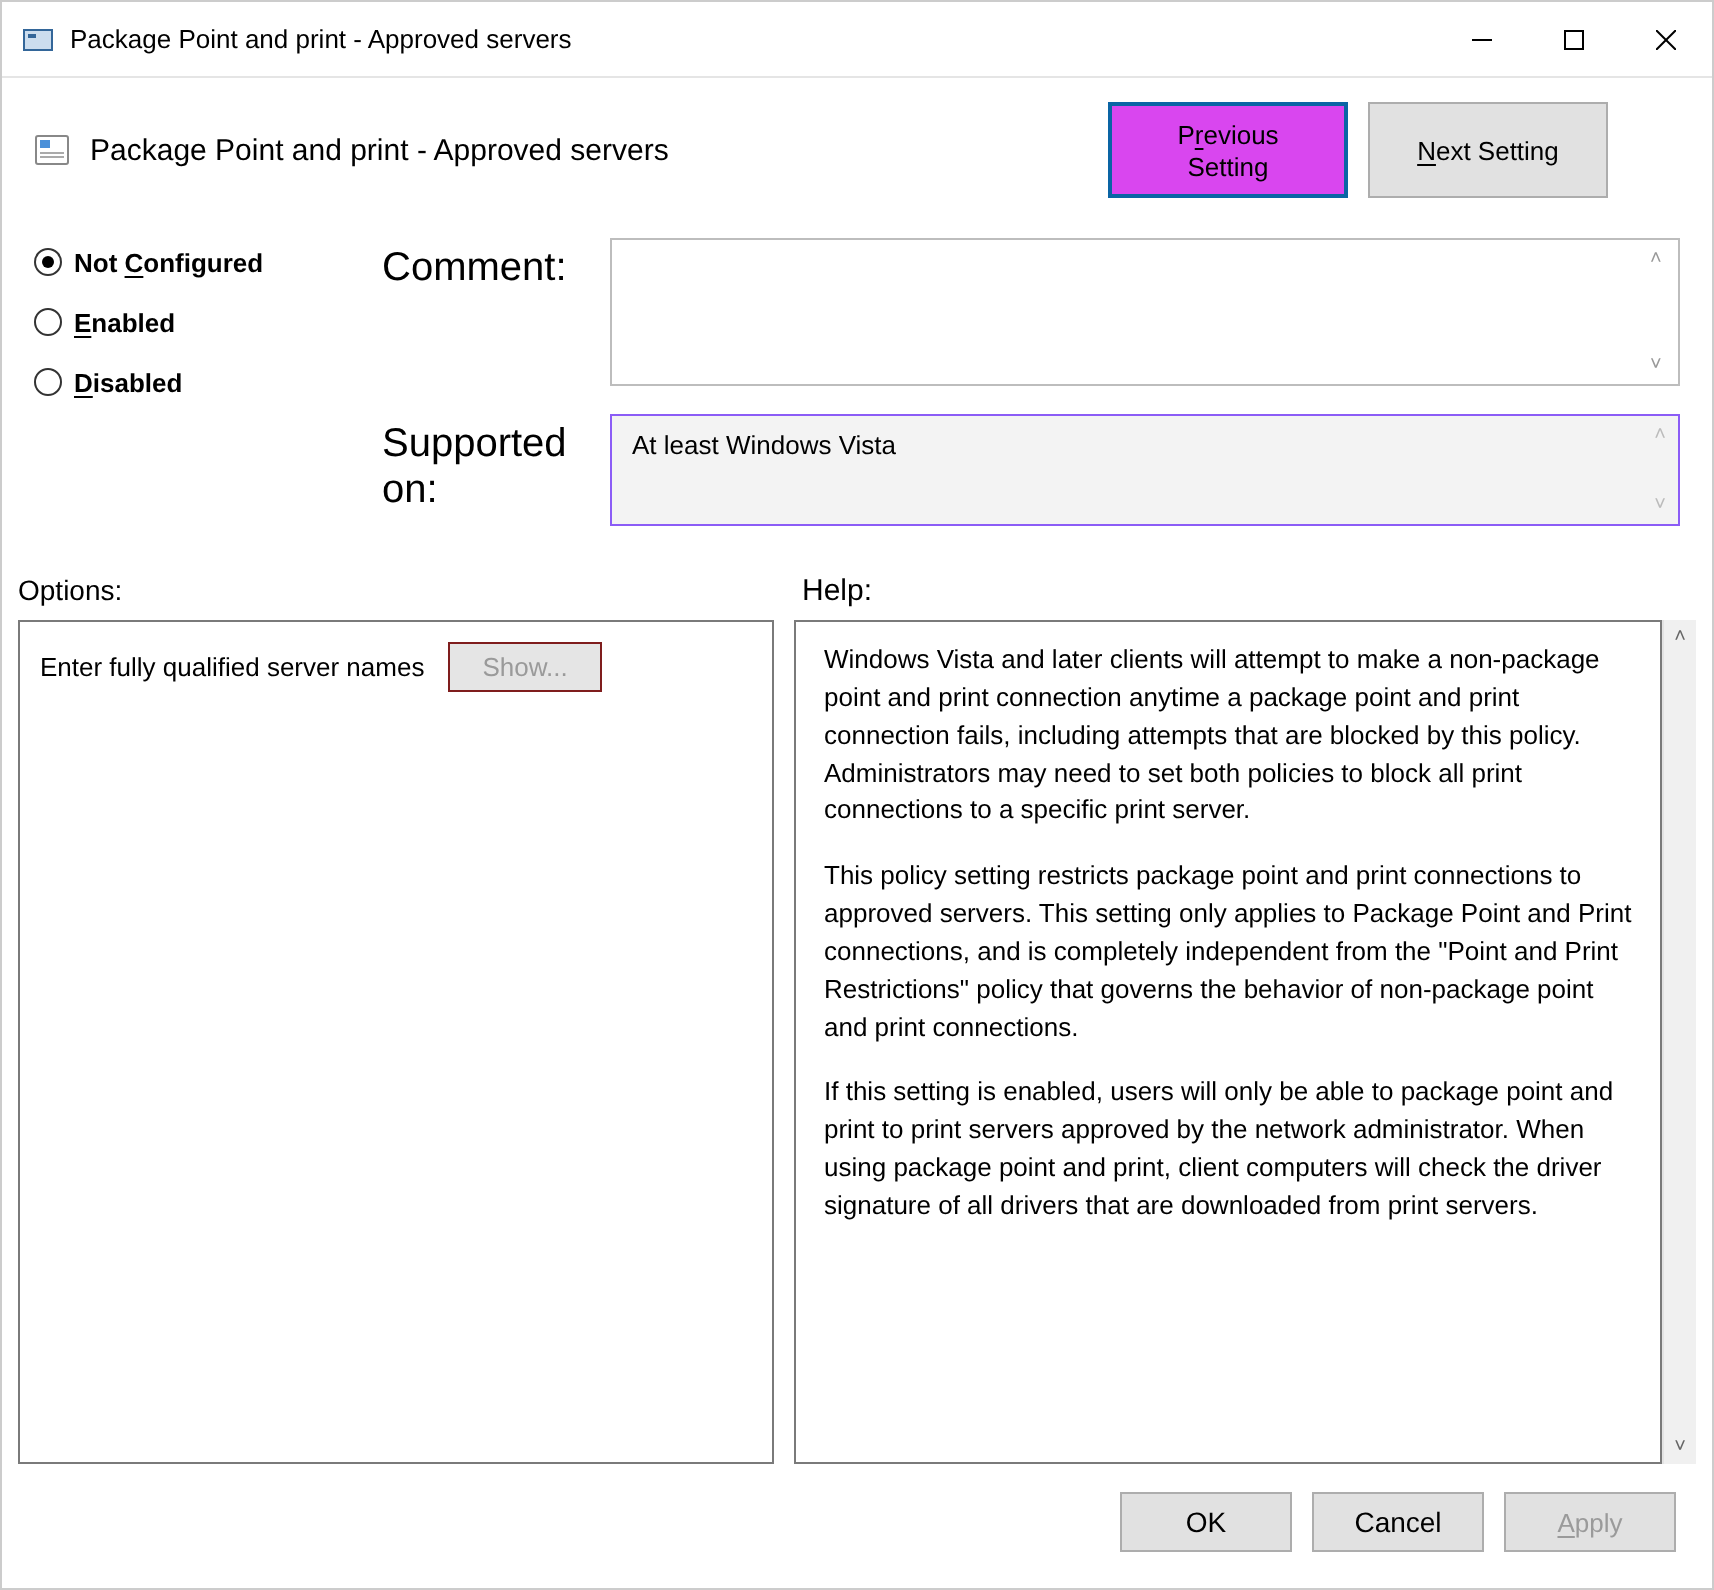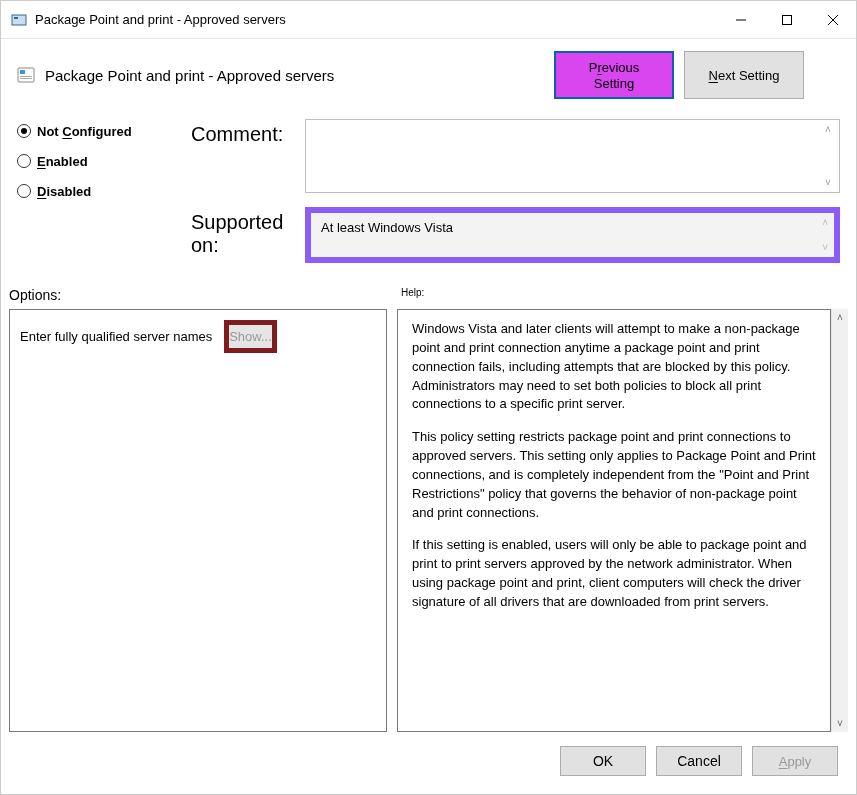--- a/index.html
+++ b/index.html
@@ -22,29 +22,29 @@
   .radio-col { display: flex; flex-direction: column; gap: 14px; padding-top: 4px; }
   .radio-row { display: flex; align-items: center; gap: 6px; font-weight: bold; }
   .radio { width: 14px; height: 14px; border: 1px solid #333; border-radius: 50%; display: inline-flex; align-items: center; justify-content: center; }
   .radio.sel::after { content: ""; width: 6px; height: 6px; background: #000; border-radius: 50%; }
   .lbl { font-size: 14px; }
   .comment-lbl, .supported-lbl { font-size: 20px; align-self: start; padding-top: 4px; text-align: left; }
   .txtarea { border: 1px solid #bdbdbd; background: #fff; min-height: 74px; position: relative; }
   .txtarea .scrolltick { position: absolute; right: 4px; width: 10px; color: #999; font-size: 10px; }
   .txtarea .scrolltick.up { top: 4px; }
   .txtarea .scrolltick.dn { bottom: 4px; }
-  .supported-box { border: 6px solid #8b5cf6; background: #f3f3f3; min-height: 56px; padding: 6px 10px; font-size: 14px; position: relative; }
+  .supported-box { border: 1px solid #8b5cf6; background: #f3f3f3; min-height: 56px; padding: 6px 10px; font-size: 14px; position: relative; }
   .sec-labels { display: flex; padding: 14px 16px 6px 8px; }
   .sec-labels .opt { width: 392px; font-size: 14px; }
-  .sec-labels .hlp { font-size: 10px; }
+  .sec-labels .hlp { font-size: 15px; }
   .panes { display: flex; gap: 10px; padding: 0 8px 0 8px; flex: 1; min-height: 0; }
   .pane { border: 1px solid #7a7a7a; background: #fff; }
   .options-pane { width: 378px; padding: 10px; }
   .opt-row { display: flex; align-items: center; gap: 12px; }
-  .show-btn { background: #e5e5e5; border: 5px solid #7f1d1d; color: #9a9a9a; padding: 4px 0; }
+  .show-btn { background: #e5e5e5; border: 1px solid #7f1d1d; color: #9a9a9a; padding: 4px 16px; }
   .help-wrap { flex: 1; display: flex; }
   .help-pane { flex: 1; padding: 10px 14px; font-size: 14px; line-height: 1.45; overflow: hidden; }
   .help-pane p { margin: 0 0 14px 0; }
   .vscroll { width: 17px; background: #f0f0f0; position: relative; border-left: 1px solid #e3e3e3; }
   .vscroll .arrow { position: absolute; left: 0; right: 0; height: 17px; display: flex; align-items: center; justify-content: center; color: #666; font-size: 10px; }
   .vscroll .arrow.up { top: 0; }
   .vscroll .arrow.dn { bottom: 0; }
   .footer { display: flex; justify-content: flex-end; gap: 10px; padding: 14px 18px 18px 0; }
   .footer .btn { width: 86px; padding: 6px 16px; text-align: center; }
   .btn.disabled { color: #9a9a9a; }

